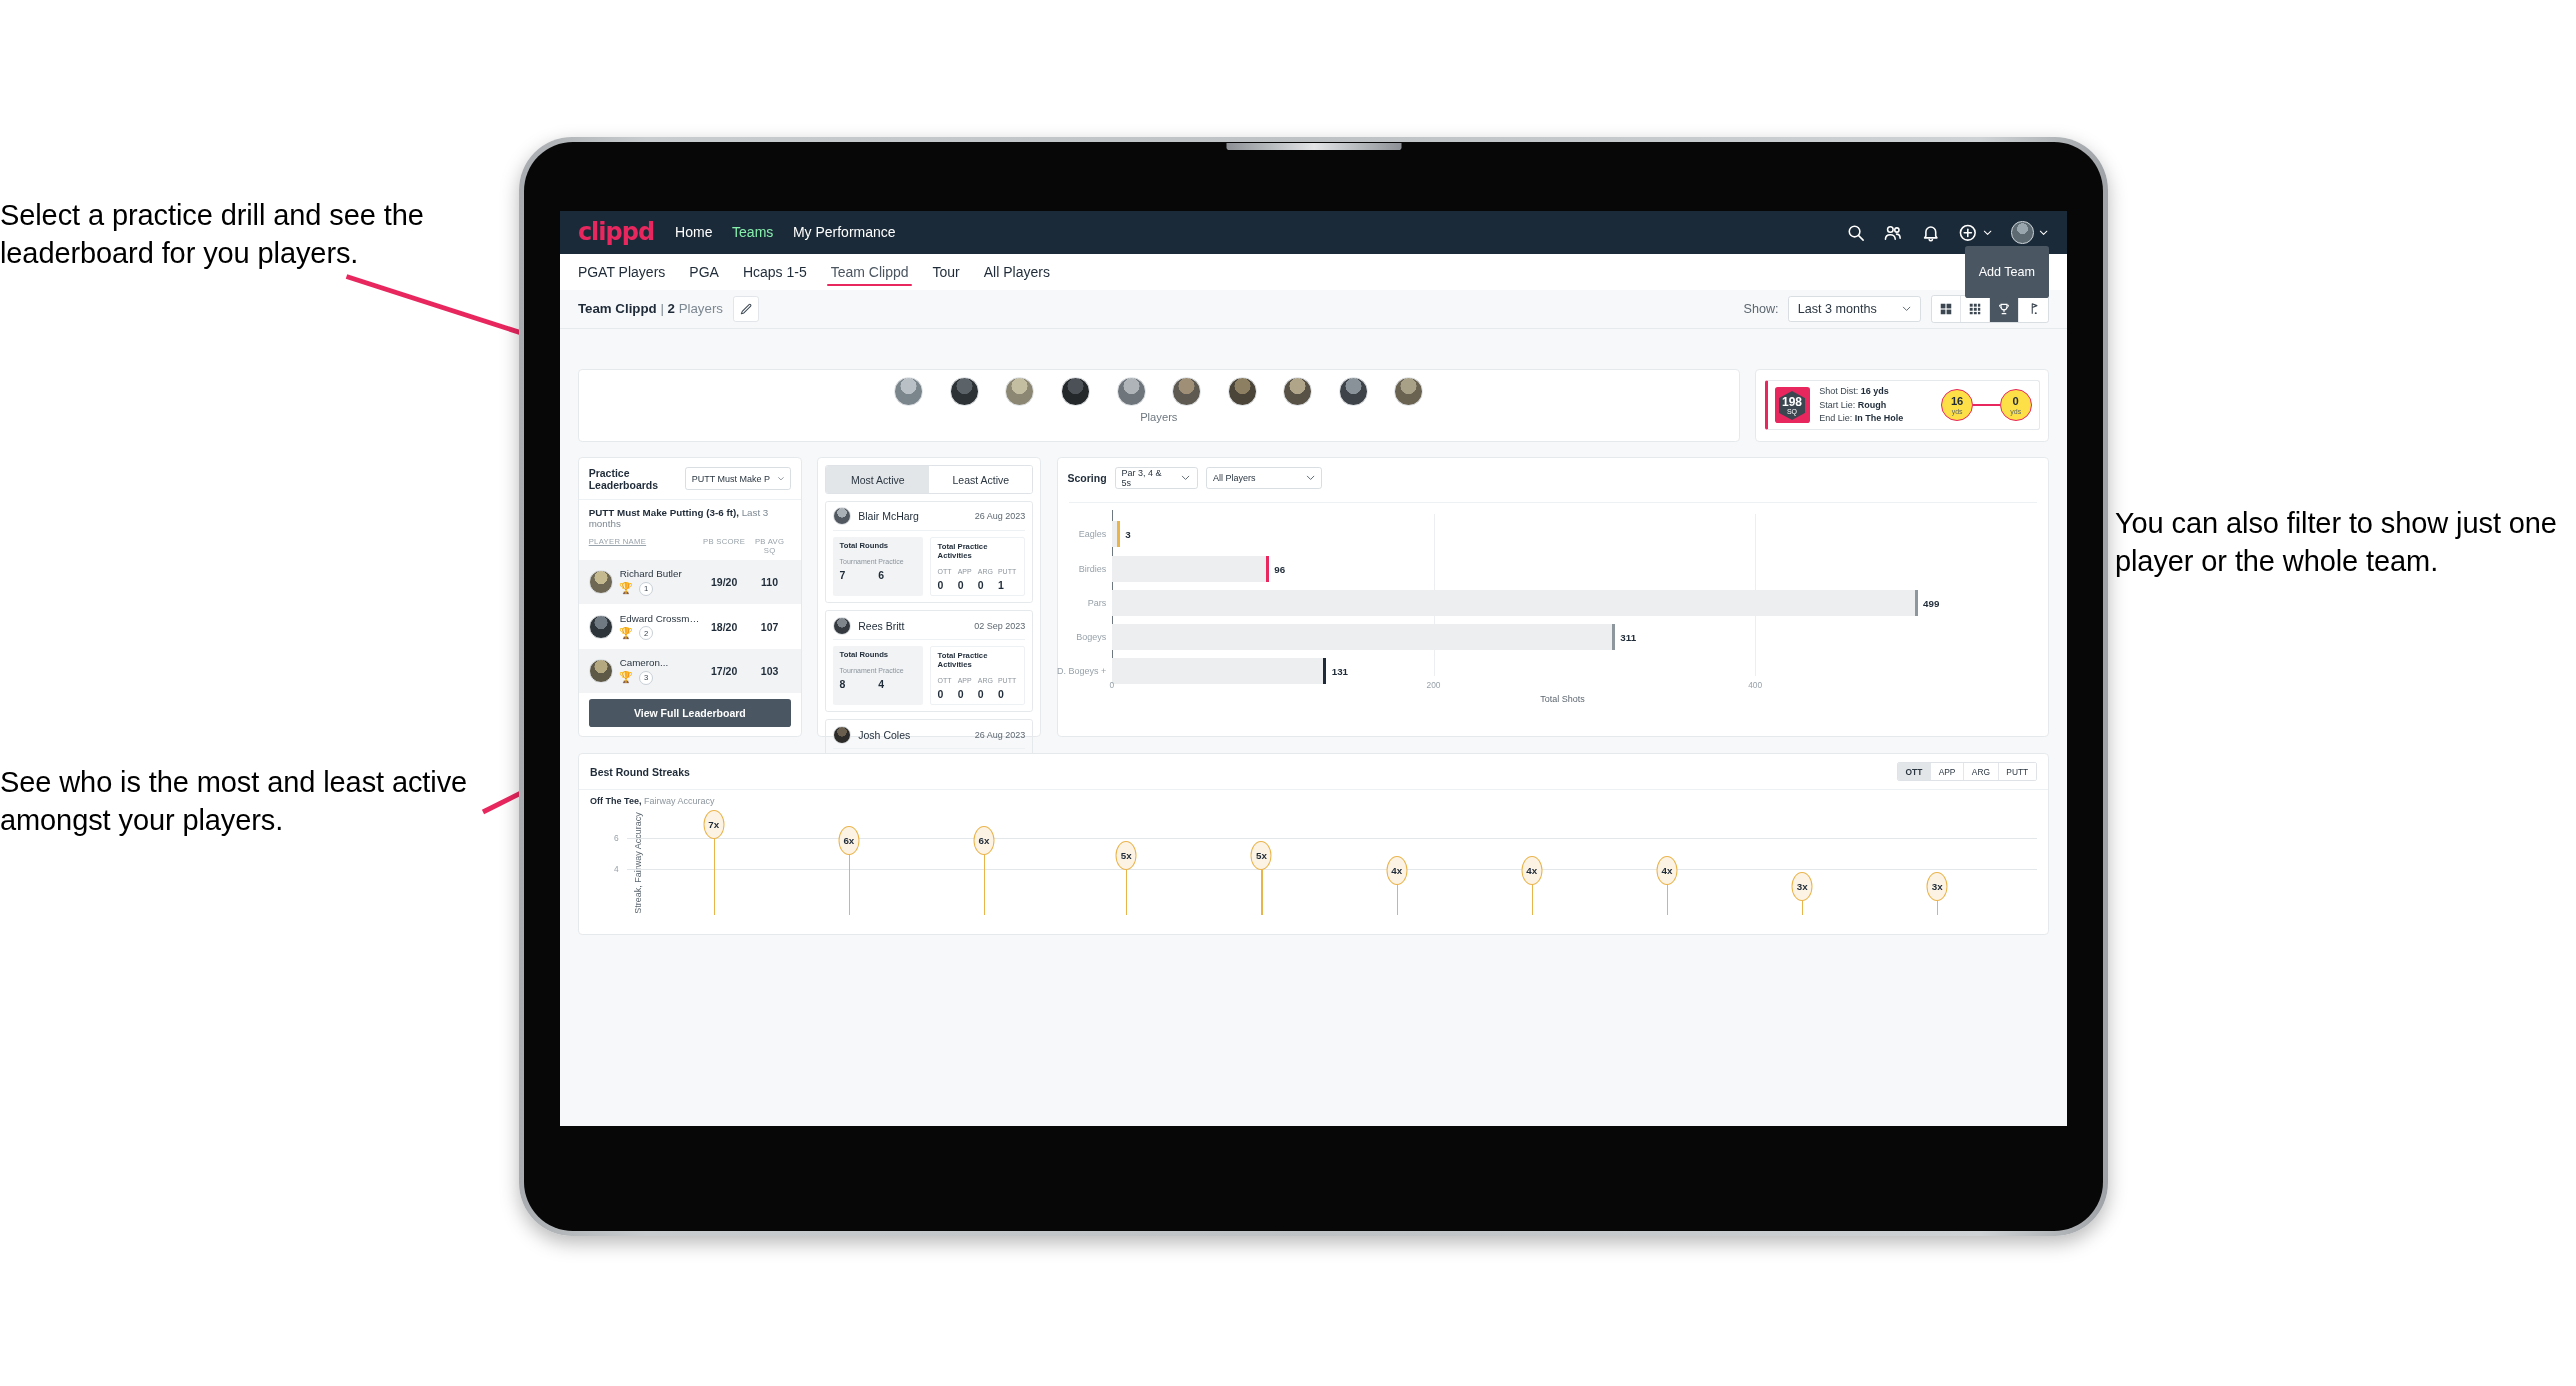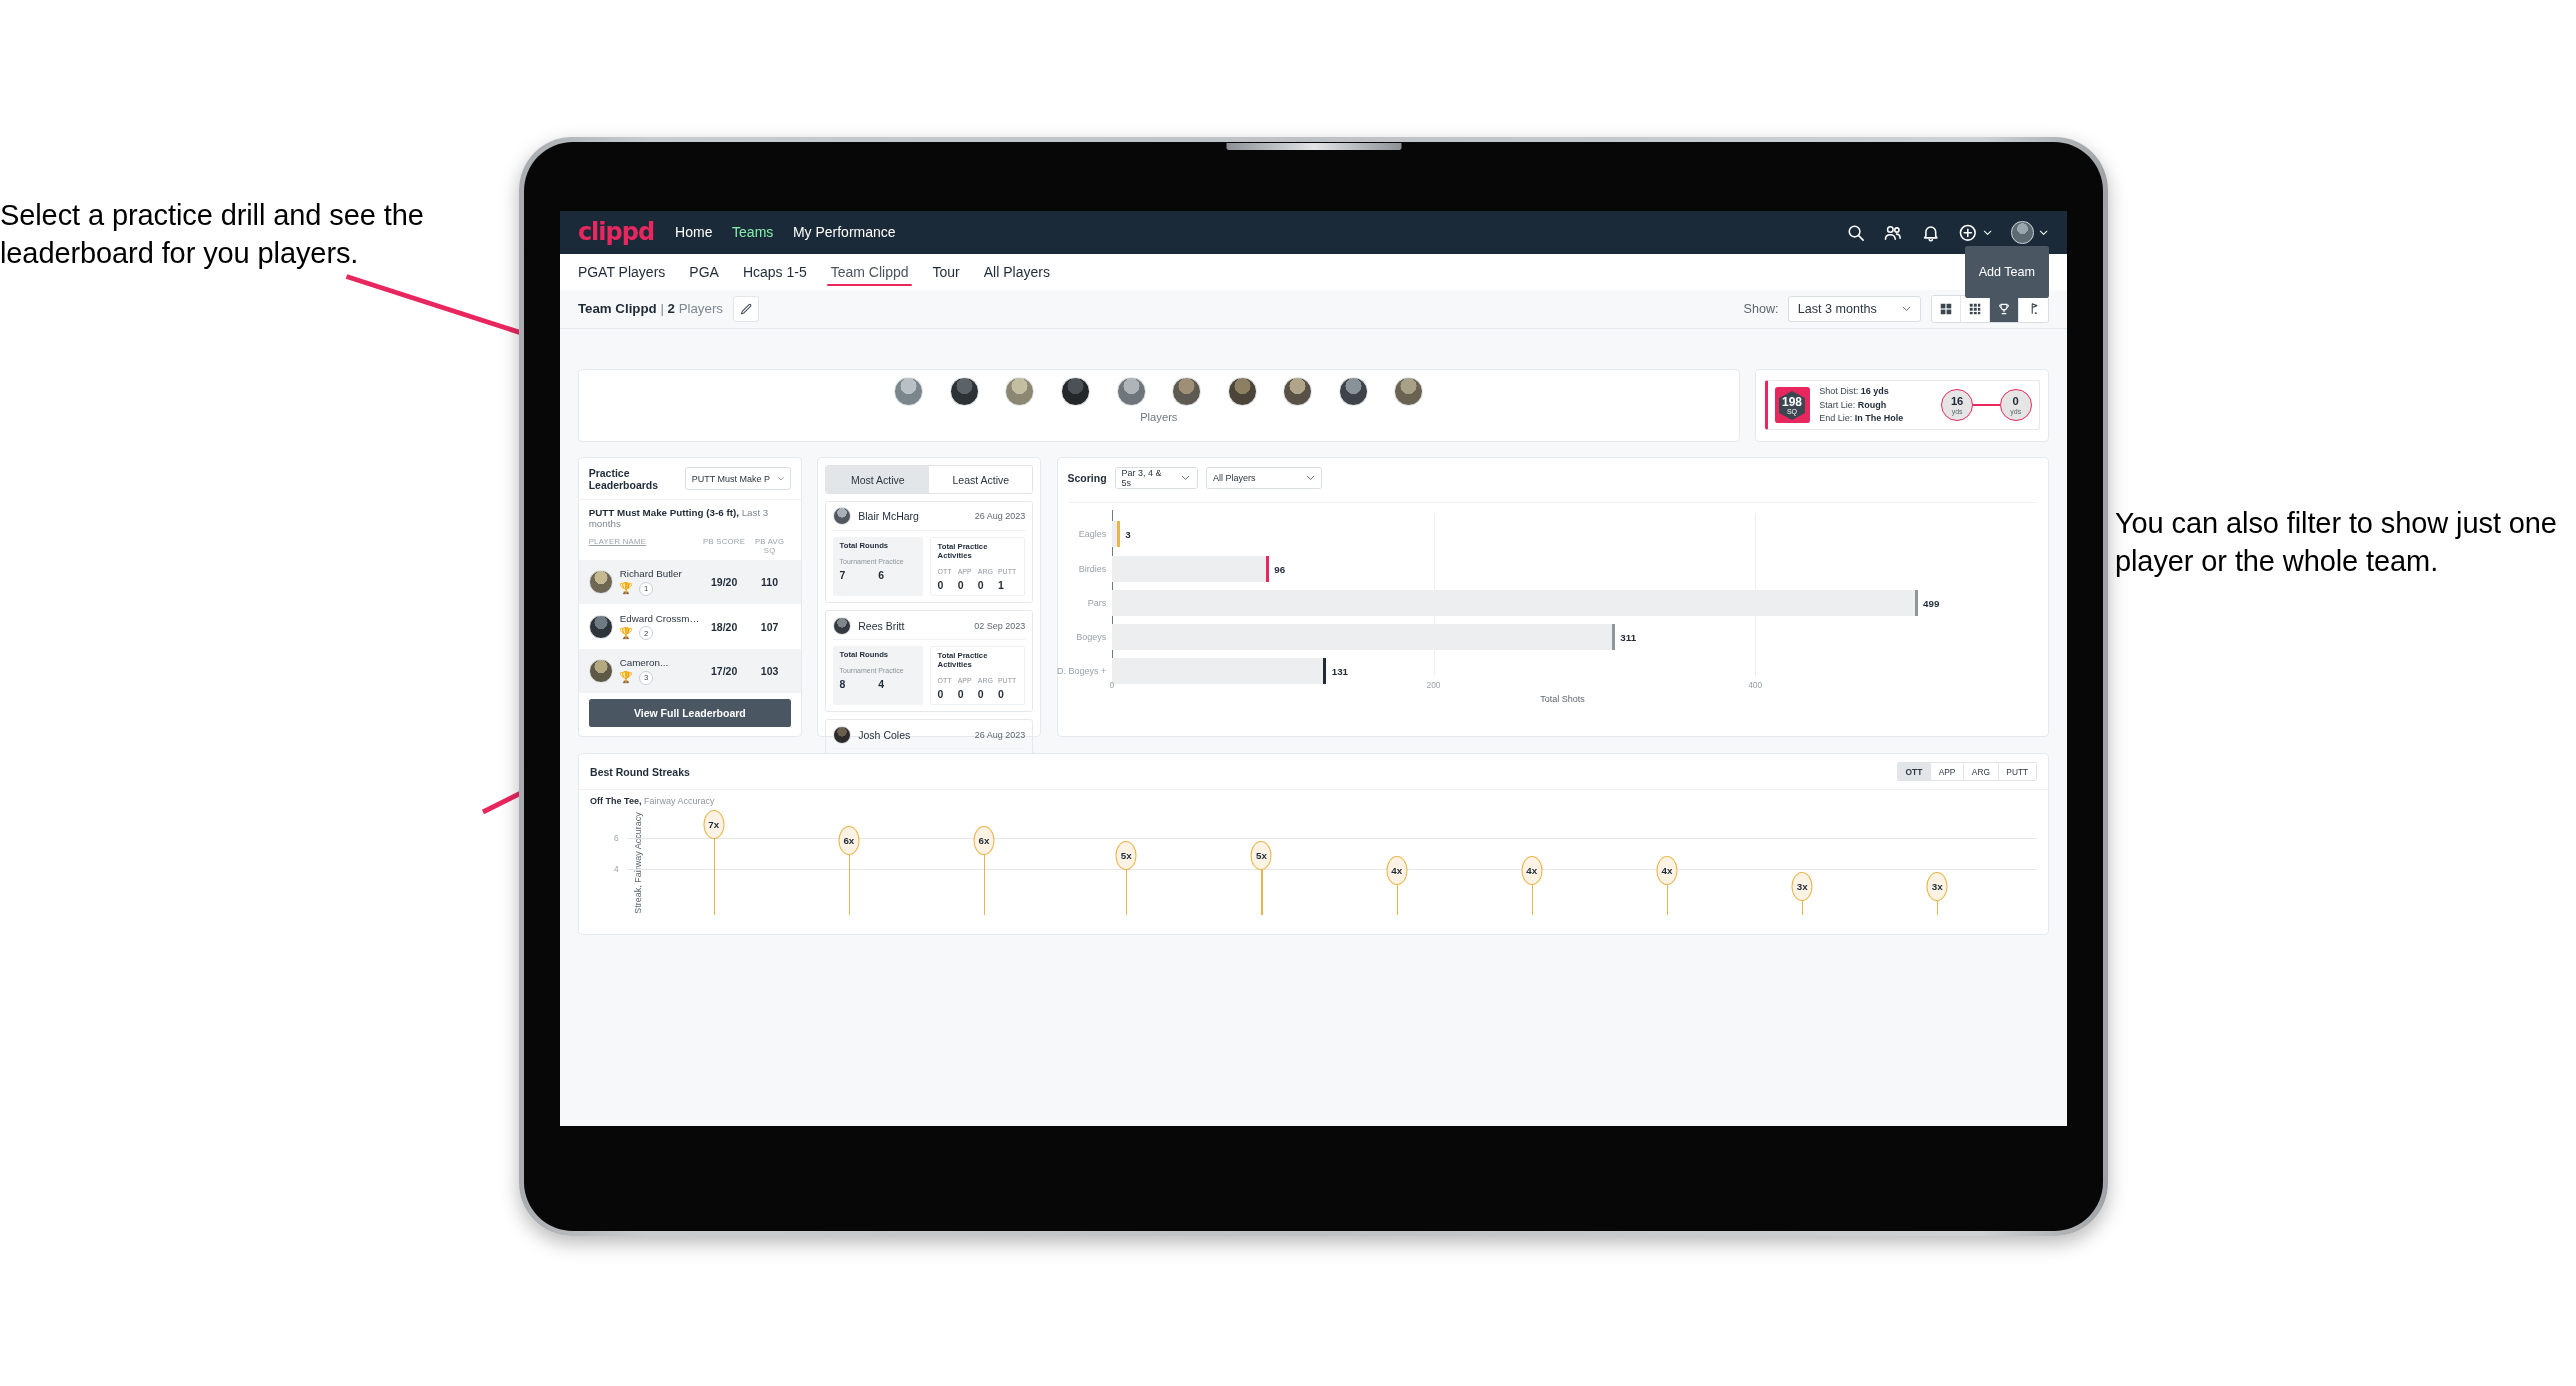--- a/index.html
+++ b/index.html
@@ -124,21 +124,21 @@
   .hexbadge { width:35px; height:36px; background:#e8275f; border-radius:2.8px;
               display:flex; align-items:center; justify-content:center; position:relative; flex:none; }
   .hexin { width:26.6px; height:29px; background:#3b4650;
            clip-path: polygon(50% 0%, 100% 25%, 100% 75%, 50% 100%, 0% 75%, 0% 25%);
            color:#fff; display:flex; flex-direction:column; align-items:center; justify-content:center; line-height:1; }
   .hexin b { font-size: 12px; }
   .hexin span { font-size: 7px; margin-top:0.7px; }
   .shot-text { font-size: 9px; color:#3b4650; line-height:1.52; white-space:nowrap; }
   .shot-text b { color:#1f2b38; }
   .dist-vis { margin-left:auto; display:flex; align-items:center; flex:none; }
-  .dnode { width:32px; height:32px; border-radius:50%; border:1.4px solid #e8275f; background:#e5e5e5;
+  .dnode { width:32px; height:32px; border-radius:50%; border:1.4px solid #e8275f; background:#fde047;
            display:flex; flex-direction:column; align-items:center; justify-content:center; line-height:1; }
   .dnode b { font-size:11.2px; color:#1f2b38; }
   .dnode span { font-size:7px; color:#5d6770; margin-top:0.7px; }
   .dline { width:26.6px; height:2.1px; background:#e8275f; }
 
   
   .panel-row { display:flex; gap: 15.4px; margin-top: 15.4px; }
   .panel { height: 280px; }
   .p-lb  { width: 224px; }
   .p-act { width: 224px; }
@@ -225,20 +225,23 @@
          background:#fdf3e4; display:flex; align-items:center; justify-content:center;
          font-size: 9.8px; font-weight:700; color:#1f2b38; transform: translateX(-50%); }
 </style>
 </head>
 <body>
 
 <div class="stage">
 
   <div class="anno" id="anno-tl">
     <p>Select a practice drill and see the leaderboard for you players.</p>
+  </div>
+  <div class="anno" id="anno-bl">
+    <p>See who is the most and least active amongst your players.</p>
   </div>
   <div class="anno" id="anno-r">
     <p>You can also filter to show just one player or the whole team.</p>
   </div>
 
   <svg class="arrows" viewBox="0 0 3680 1980" width="2576" height="1386">
     <defs>
       <marker id="ah" markerWidth="9" markerHeight="9" refX="7" refY="4.5" orient="auto">
         <path d="M0,0 L9,4.5 L0,9 z" fill="#e8275f"></path>
       </marker>

